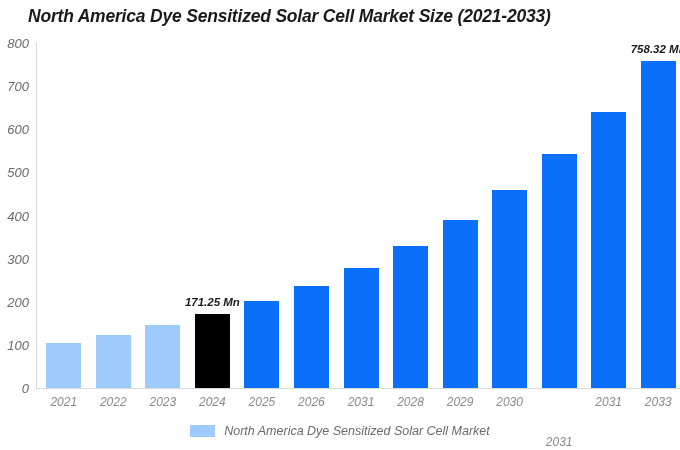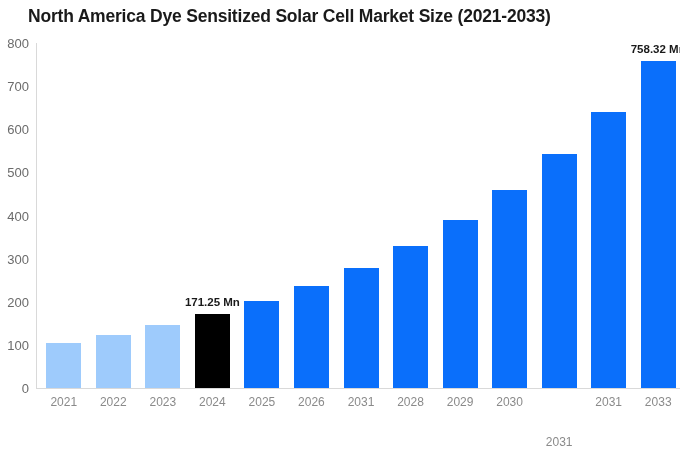--- a/index.html
+++ b/index.html
@@ -12,20 +12,21 @@
     height: 450px;
     overflow: hidden;
     font-family: "Liberation Sans", sans-serif;
     -webkit-font-smoothing: antialiased;
   }
   #chart-root {
     position: relative;
     width: 556px;
     height: 450px;
     background: #ffffff;
+    font-style: italic;
   }
 
   
   .chart-title {
     position: absolute;
     left: 28px;
     top: 6px;
     font-size: 17.5px;
     font-weight: bold;
     color: #1a1a1a;
@@ -164,14 +165,22 @@
         <div class="xtick" style="left: 325px;">2031</div>
         <div class="xtick" style="left: 374.538px;">2028</div>
         <div class="xtick" style="left: 424.077px;">2029</div>
         <div class="xtick" style="left: 473.615px;">2030</div>
         <div class="xtick" style="left: 523.154px; margin-top: 40px;">2031</div>
         <div class="xtick" style="left: 572.692px;">2031</div>
         <div class="xtick" style="left: 622.231px;">2033</div>
       </div>
   </div>
 
+  <div class="legend">
+    <div id="legend-layer" style="display:flex;align-items:center;gap:9px;">
+        <div style="display: flex; align-items: center; gap: 9px;">
+          <span class="legend-swatch" style="background: rgb(158, 203, 252);"></span>
+          <span class="legend-label">North America Dye Sensitized Solar Cell Market</span>
+        </div>
+      </div>
+  </div>
 
 </div>
 
 </body></html>

